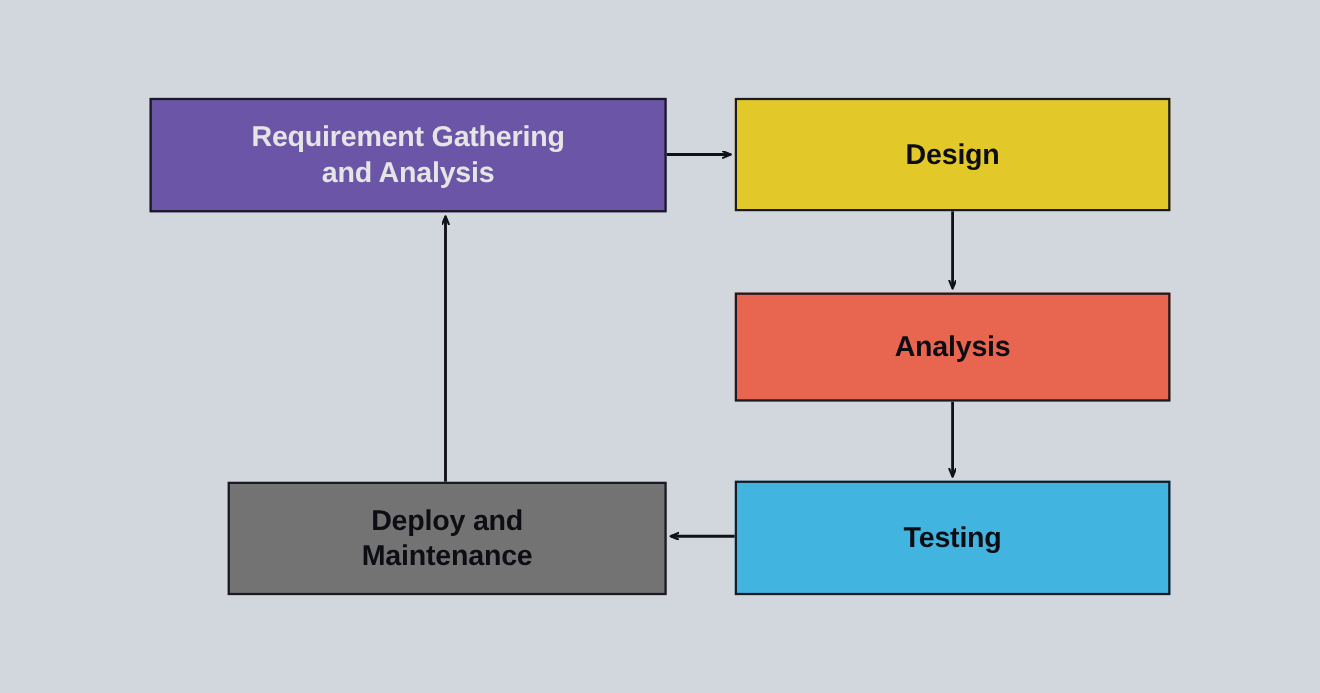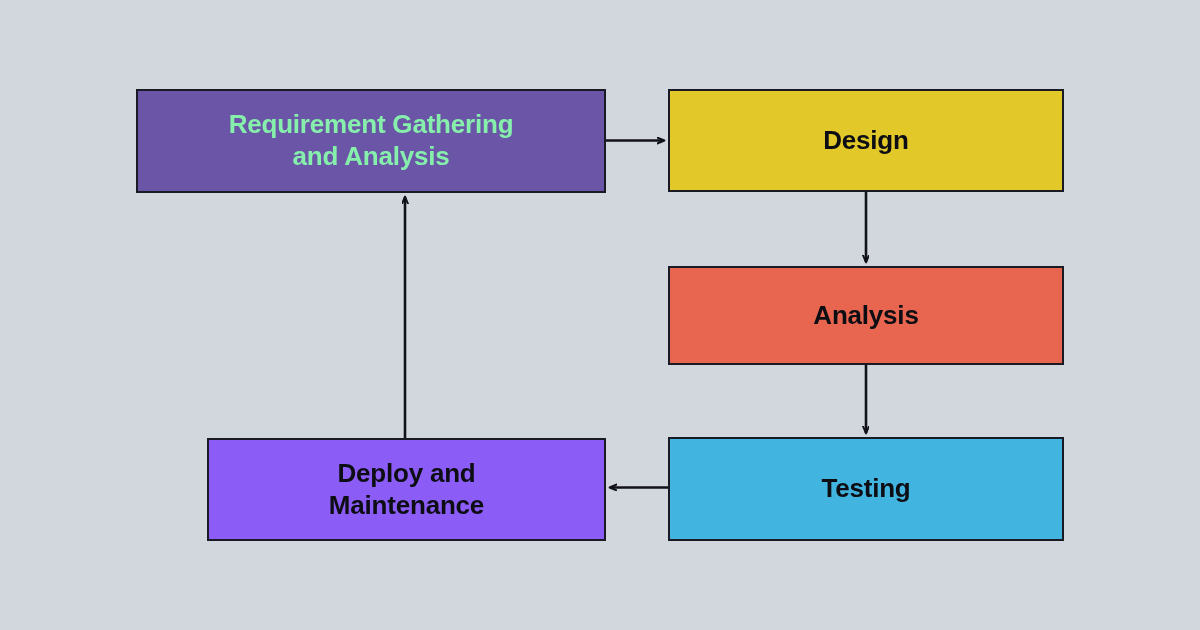--- a/index.html
+++ b/index.html
@@ -36,38 +36,38 @@
   }
   .node .label {
     display: block;
     white-space: pre-line;
   }
 
   
   #node-requirement {
     left: 136px; top: 89px; width: 470px; height: 104px;
     background: #6b55a6;
-    color: #86efac;
+    color: #e5e5e5;
   }
   #node-design {
     left: 668px; top: 89px; width: 396px; height: 103px;
     background: #e2c828;
     text-align: center;
   }
   #node-develop {
     left: 668px; top: 266px; width: 396px; height: 99px;
     background: #e8654f;
   }
   #node-testing {
     left: 668px; top: 437px; width: 396px; height: 104px;
     background: #42b4e0;
   }
   #node-deploy {
     left: 207px; top: 438px; width: 399px; height: 103px;
-    background: #8b5cf6;
+    background: #737373;
   }
 
   #edges {
     position: absolute;
     left: 0; top: 0;
     width: 1200px;
     height: 630px;
     pointer-events: none;
   }
 </style>

